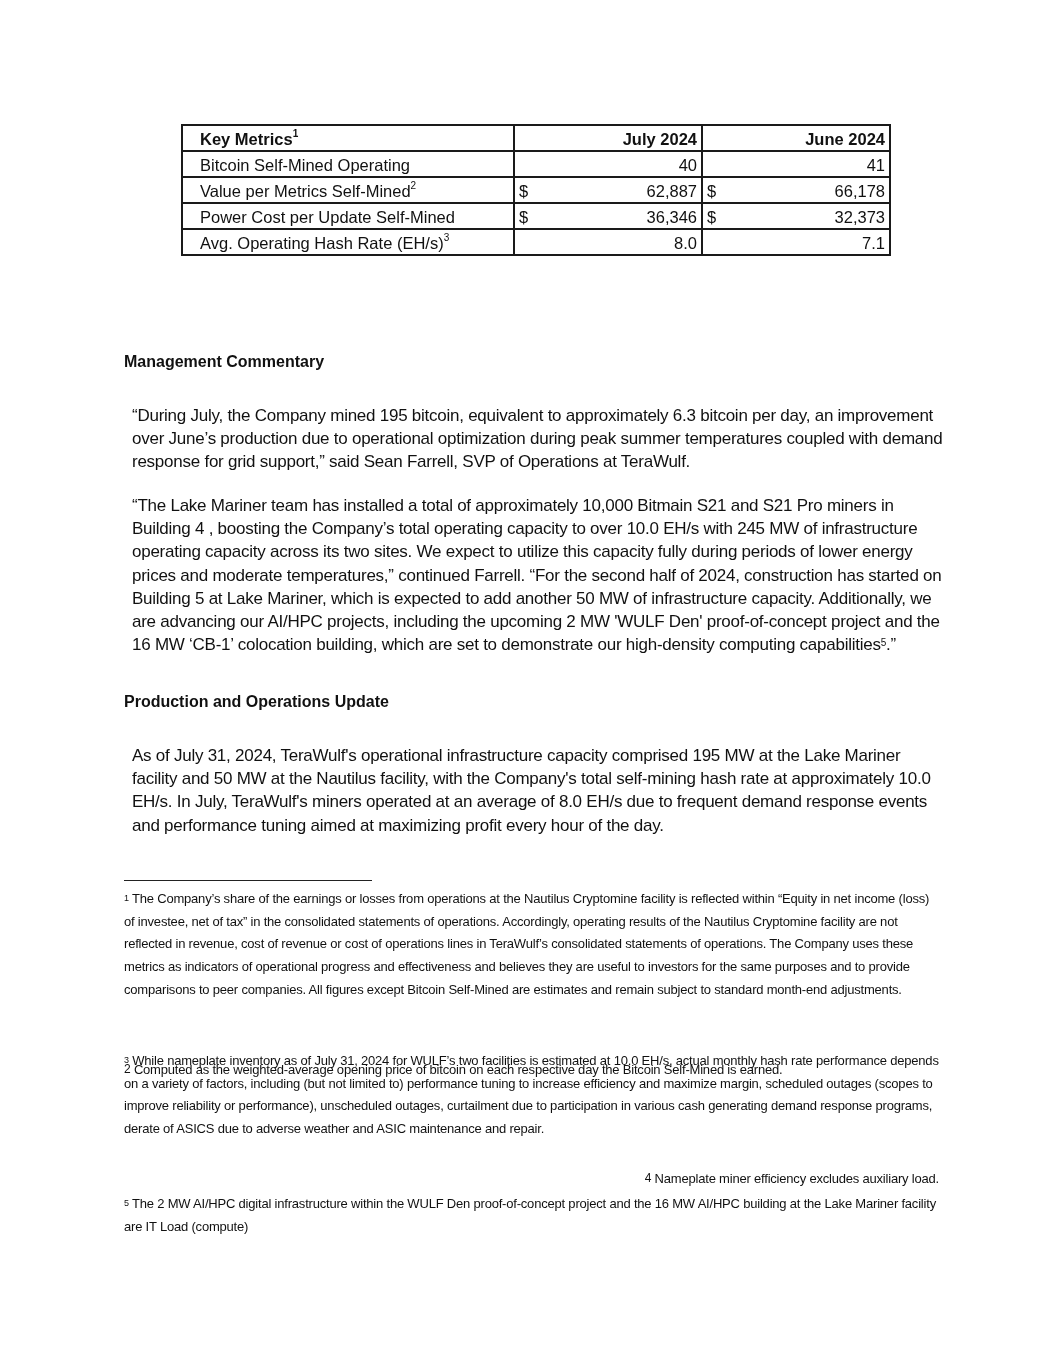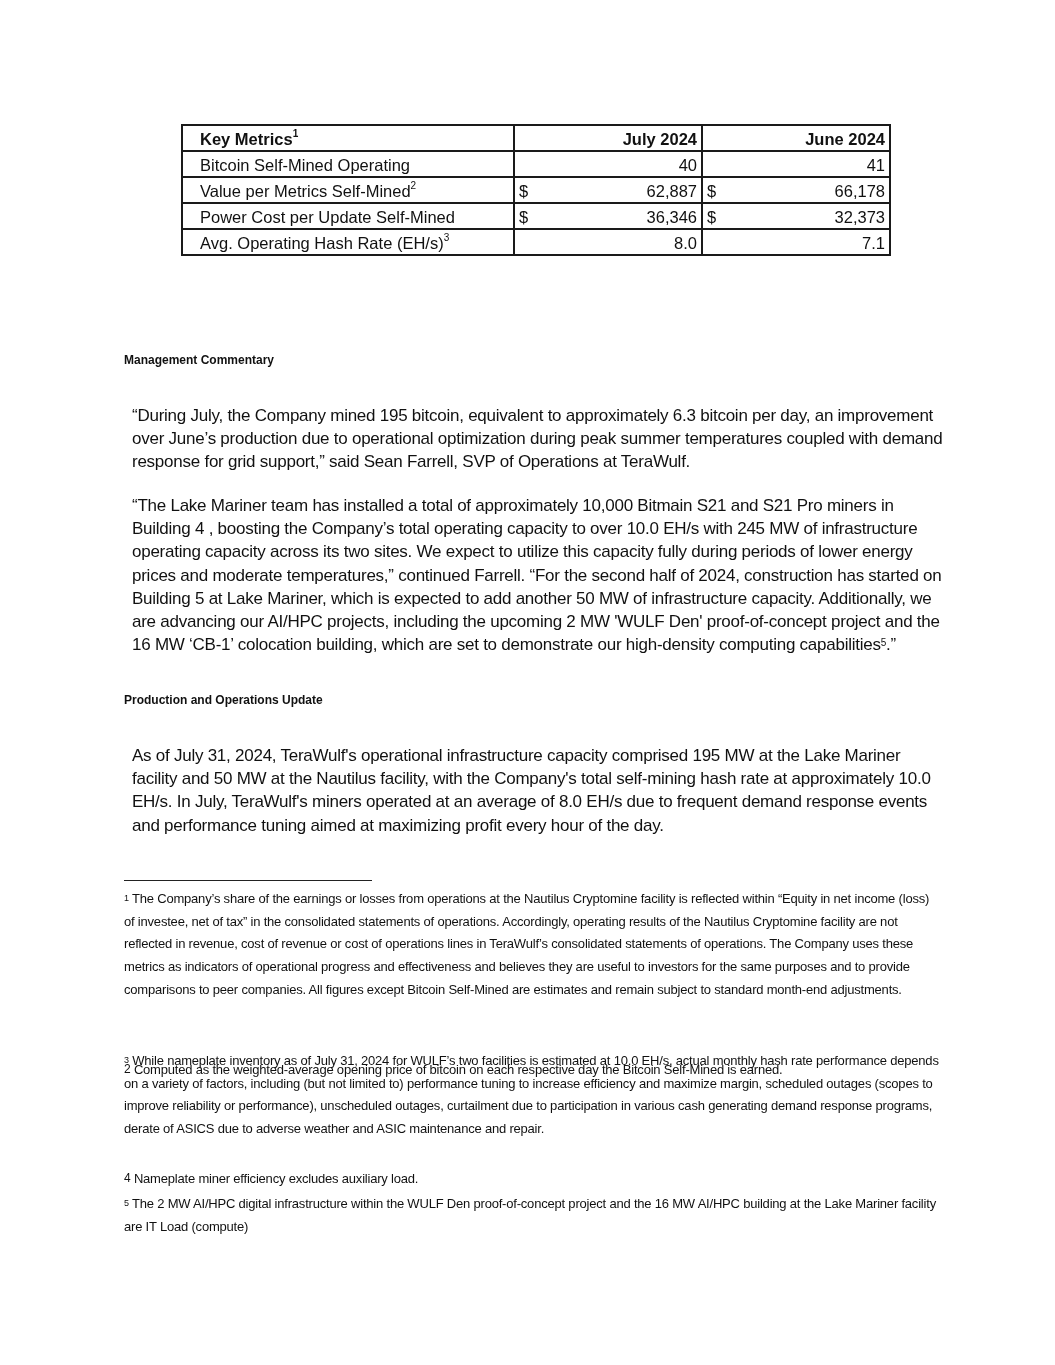--- a/index.html
+++ b/index.html
@@ -15,21 +15,21 @@
     border: 2px solid #1a1a1a; height: 22px; padding: 2px 4px 0 4px;
     white-space: nowrap; vertical-align: middle;
   }
   table.metrics td.label { width: 309px; padding-left: 17px; }
   table.metrics td.val { width: 178px; position: relative; text-align: right; }
   table.metrics tr.head td { font-weight: bold; }
   .cur { position: absolute; left: 4px; }
   sup { font-size: 10px; vertical-align: top; position: relative; top: -2px; }
 
   .section-title {
-    position: absolute; left: 124px; font-weight: bold; font-size: 12px;
+    position: absolute; left: 124px; font-weight: bold; font-size: 16px;
   }
   .para {
     position: absolute; left: 124px; width: 815px; font-size: 17px;
     line-height: 23.2px; margin: 8px; letter-spacing: -0.25px;
   }
   .fn-rule {
     position: absolute; left: 124px; top: 880px; width: 248px; height: 1px;
     background: #222;
   }
   .fn {
@@ -85,15 +85,15 @@
 <p class="para" style="top:736px;">As of July 31, 2024, TeraWulf's operational infrastructure capacity comprised 195 MW at the Lake Mariner facility and 50 MW at the Nautilus facility, with the Company's total self-mining hash rate at approximately 10.0 EH/s.  In July, TeraWulf's miners operated at an average of 8.0 EH/s due to frequent demand response events and performance tuning aimed at maximizing profit every hour of the day.</p>
 
 <div class="fn-rule"></div>
 
 <p class="fn" style="top:888px;"><sup>1</sup><span> The Company’s share of the earnings or losses from operations at the Nautilus Cryptomine facility is reflected within “Equity in net income (loss) of investee, net of tax” in the consolidated statements of operations. Accordingly, operating results of the Nautilus Cryptomine facility are not reflected in revenue, cost of revenue or cost of operations lines in TeraWulf’s consolidated statements of operations. The Company uses these metrics as indicators of operational progress and effectiveness and believes they are useful to investors for the same purposes and to provide comparisons to peer companies. All figures except Bitcoin Self-Mined are estimates and remain subject to standard month-end adjustments.</span></p>
 
 <p class="fn" style="top:1027px;margin-top:32px;"><sup class="big-sup">2</sup><span> Computed as the weighted-average opening price of bitcoin on each respective day the Bitcoin Self-Mined is earned.</span></p>
 
 <p class="fn" style="top:1050px;"><sup>3</sup><span> While nameplate inventory as of July 31, 2024 for WULF’s two facilities is estimated at 10.0 EH/s, actual monthly hash rate performance depends on a variety of factors, including (but not limited to) performance tuning to increase efficiency and maximize margin, scheduled outages (scopes to improve reliability or performance), unscheduled outages, curtailment due to participation in various cash generating demand response programs, derate of ASICS due to adverse weather and ASIC maintenance and repair.</span></p>
 
-<p class="fn" style="top:1168px;"><sup class="big-sup">4</sup><span> Nameplate miner efficiency excludes auxiliary load.</span></p>
+<p class="fn" style="top:1168px;text-align:right;"><sup class="big-sup">4</sup><span> Nameplate miner efficiency excludes auxiliary load.</span></p>
 
 <p class="fn" style="top:1193px;"><sup>5</sup><span> The 2 MW AI/HPC digital infrastructure within the WULF Den proof-of-concept project and the 16 MW AI/HPC building at the Lake Mariner facility are IT Load (compute)</span></p>
 
 </body></html>

